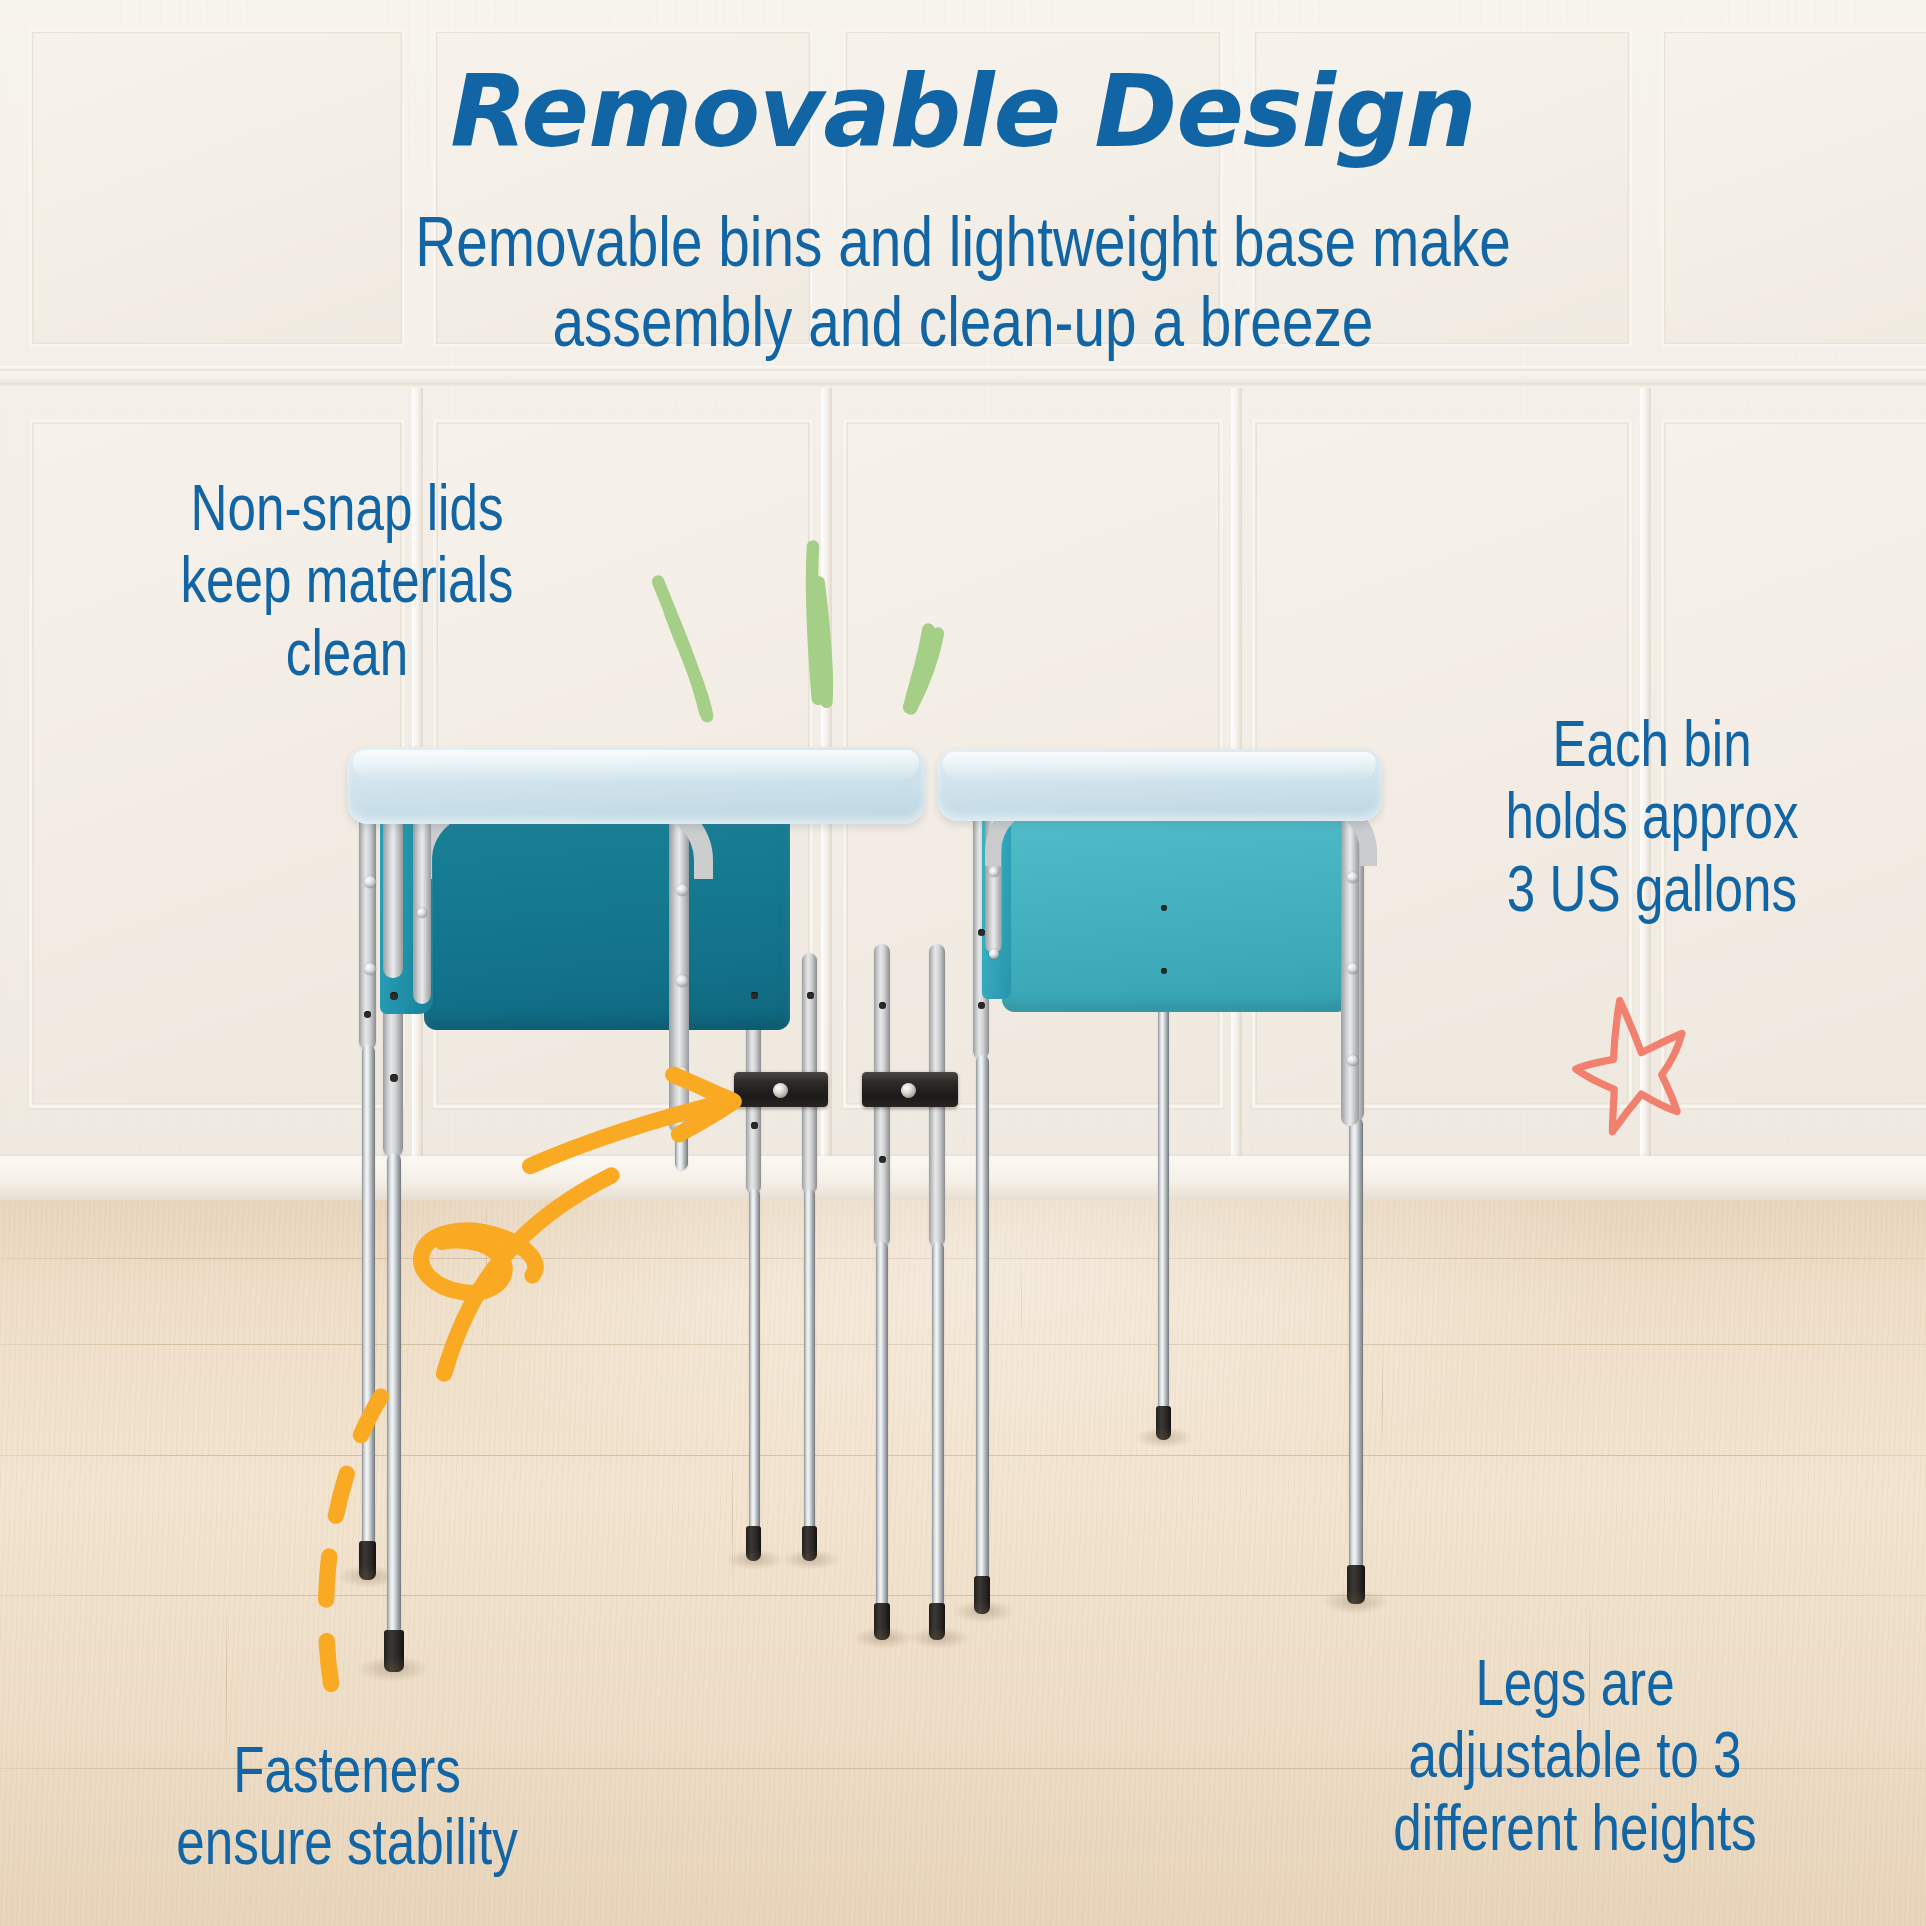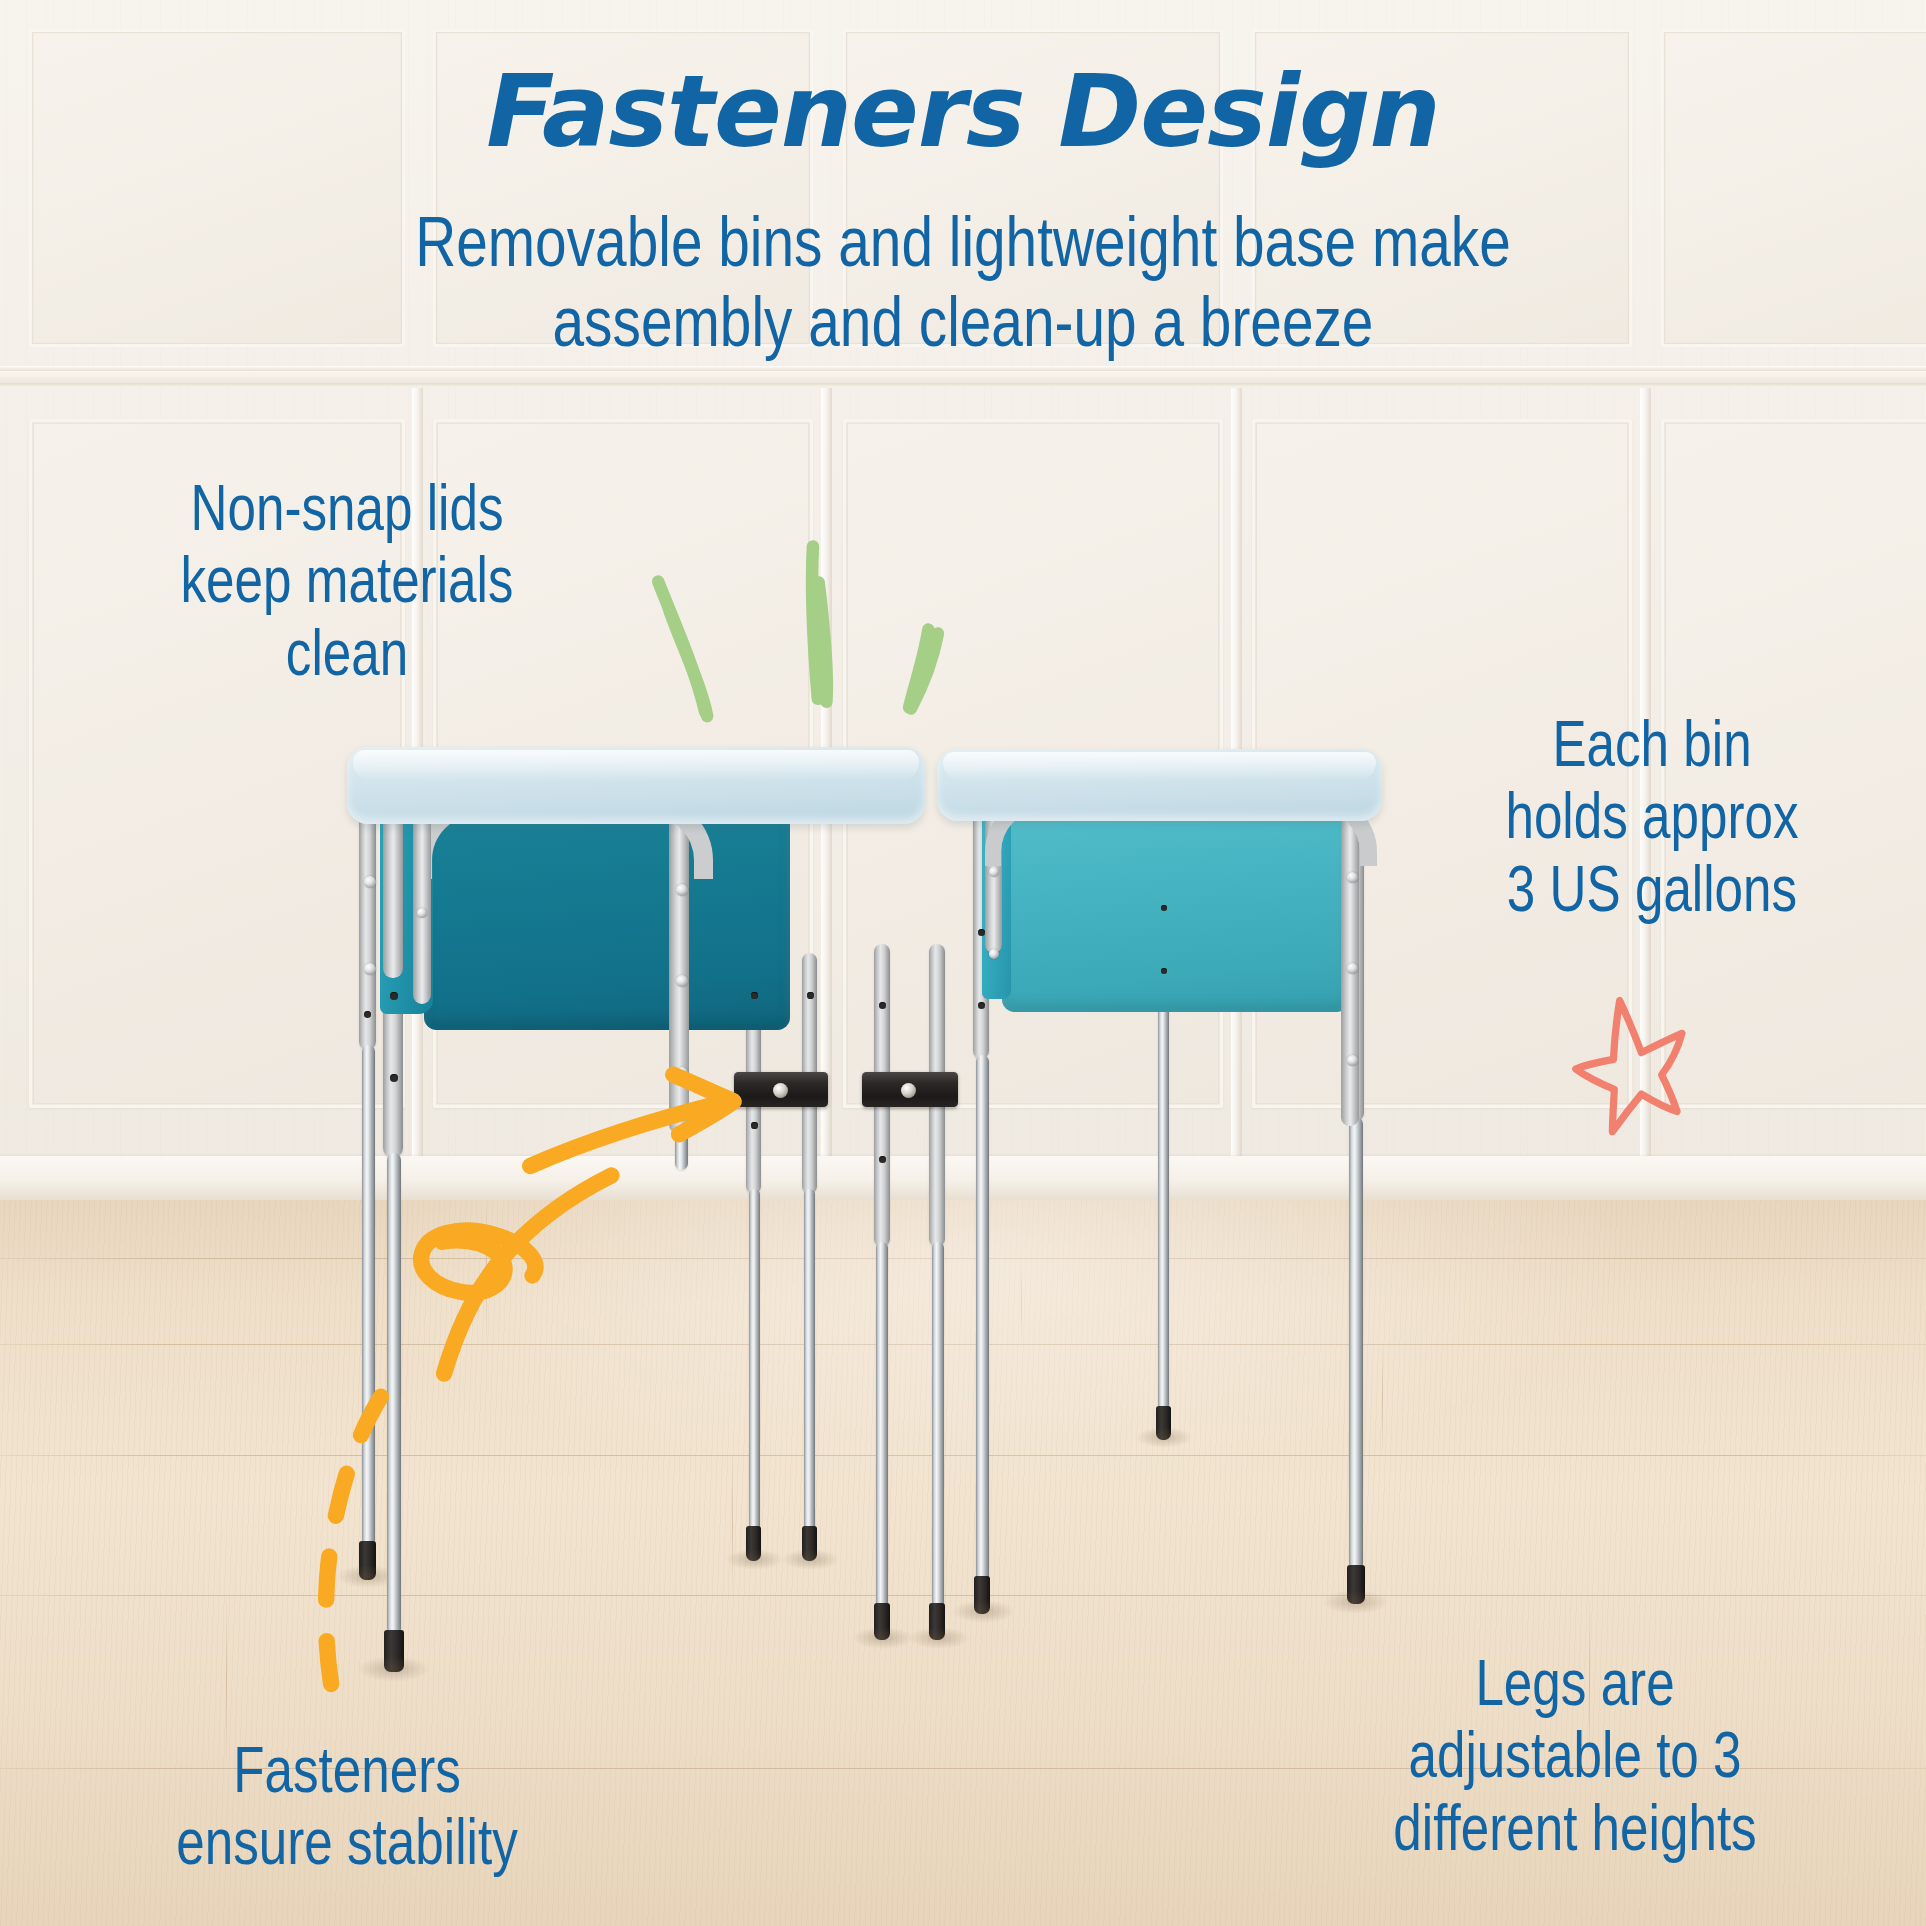--- a/index.html
+++ b/index.html
@@ -305,21 +305,21 @@
       <path d="M148,178 C196,168 262,182 276,224 C288,264 236,292 186,282
                C132,272 96,238 106,202 C118,160 186,144 252,162
                C318,180 358,218 336,248"></path>
     </g>
   </svg>
 
   <svg class="doodle" style="left:279px;top:1387px;width:173px;height:327px;" viewBox="0 0 360 680">
     <path d="M212,20 C150,120 110,260 100,400 C94,500 100,580 116,660" fill="none" stroke="#F9A922" stroke-width="34" stroke-linecap="round" stroke-dasharray="90 86"></path>
   </svg>
 
-  <div class="headline" style="left:0;top:53px;font-size:100px;">Fasteners Design</div>
+  <div class="headline" style="left:0;top:53px;font-size:100px;">Removable Design</div>
 
   <div class="subhead" style="left:0;top:202px;font-size:71px;">
     <div>Removable bins and lightweight base make</div>
     <div>assembly and clean-up a breeze</div>
   </div>
 
   <div class="callout" style="left:29px;top:472px;width:636px;font-size:64px;text-align:center;transform-origin:50% 50%;">
     <div>Non-snap lids</div>
     <div>keep materials</div>
     <div>clean</div>

